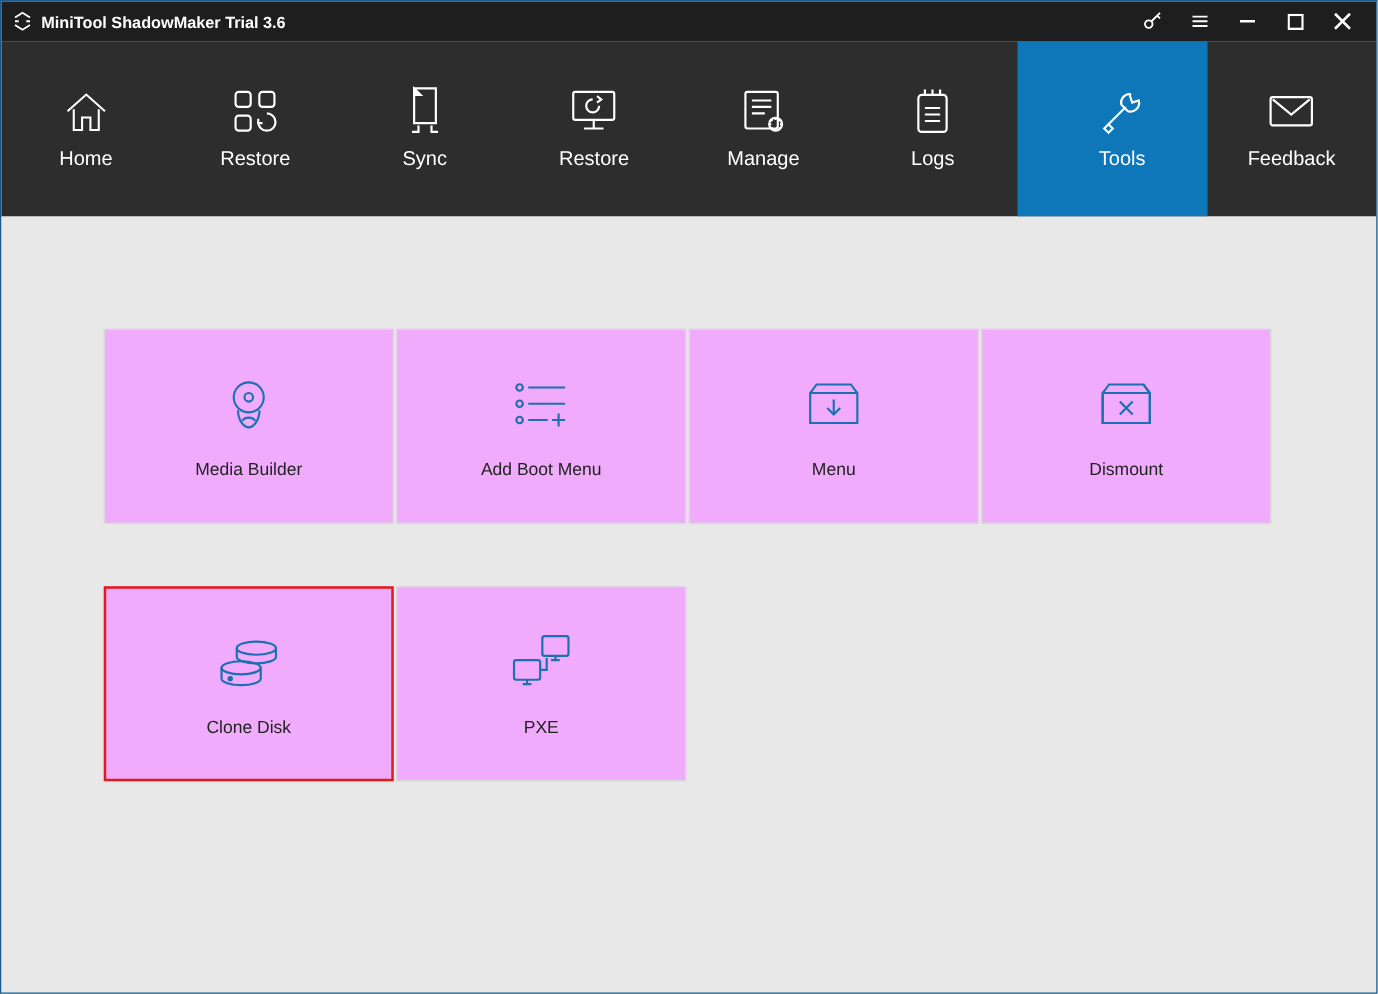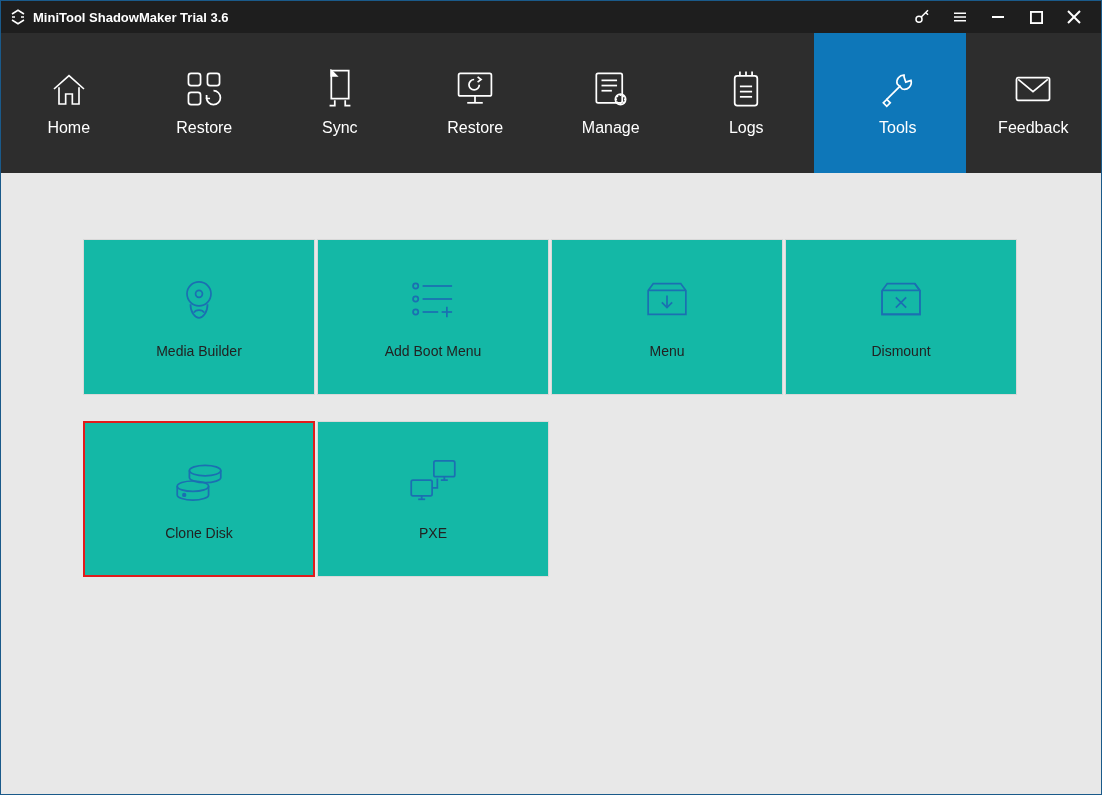--- a/index.html
+++ b/index.html
@@ -73,30 +73,31 @@
     padding: 66px 82px;
   }
   .tools-grid {
     display: grid;
     grid-template-columns: repeat(4, 232px);
     gap: 2px;
     row-gap: 26px;
   }
   .tool-card {
     height: 156px;
-    background: #14b8a6;
+    background: #f0abfc;
     border: 1px solid #d9d9d9;
     display: flex;
     flex-direction: column;
     align-items: center;
     justify-content: center;
     gap: 20px;
     cursor: pointer;
     font-size: 14px;
     color: #222;
+    margin-top: 24px;
   }
   .tool-card.highlighted {
     border: 2px solid #e11b1b;
   }
   .tool-icon {
     height: 48px;
     display: flex;
     align-items: center;
     justify-content: center;
   }

